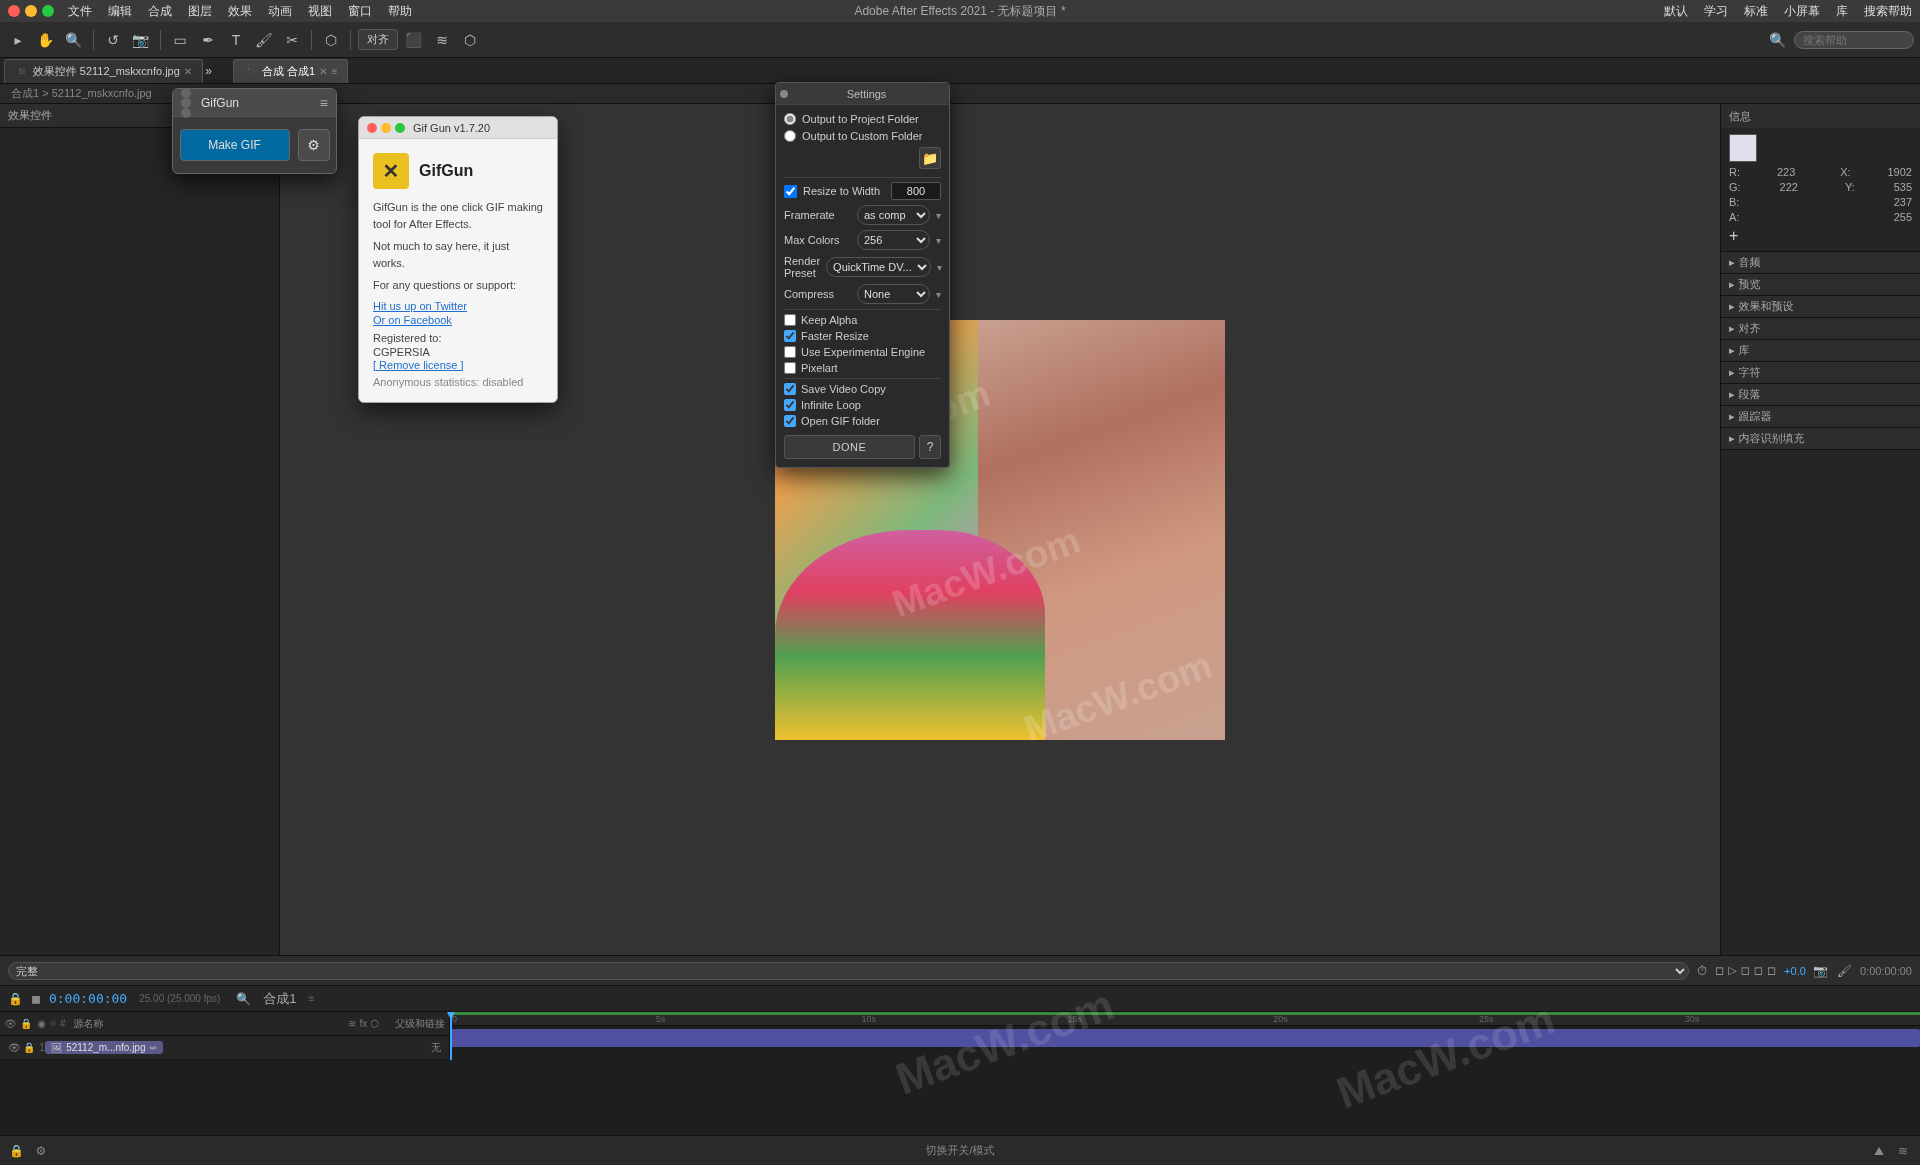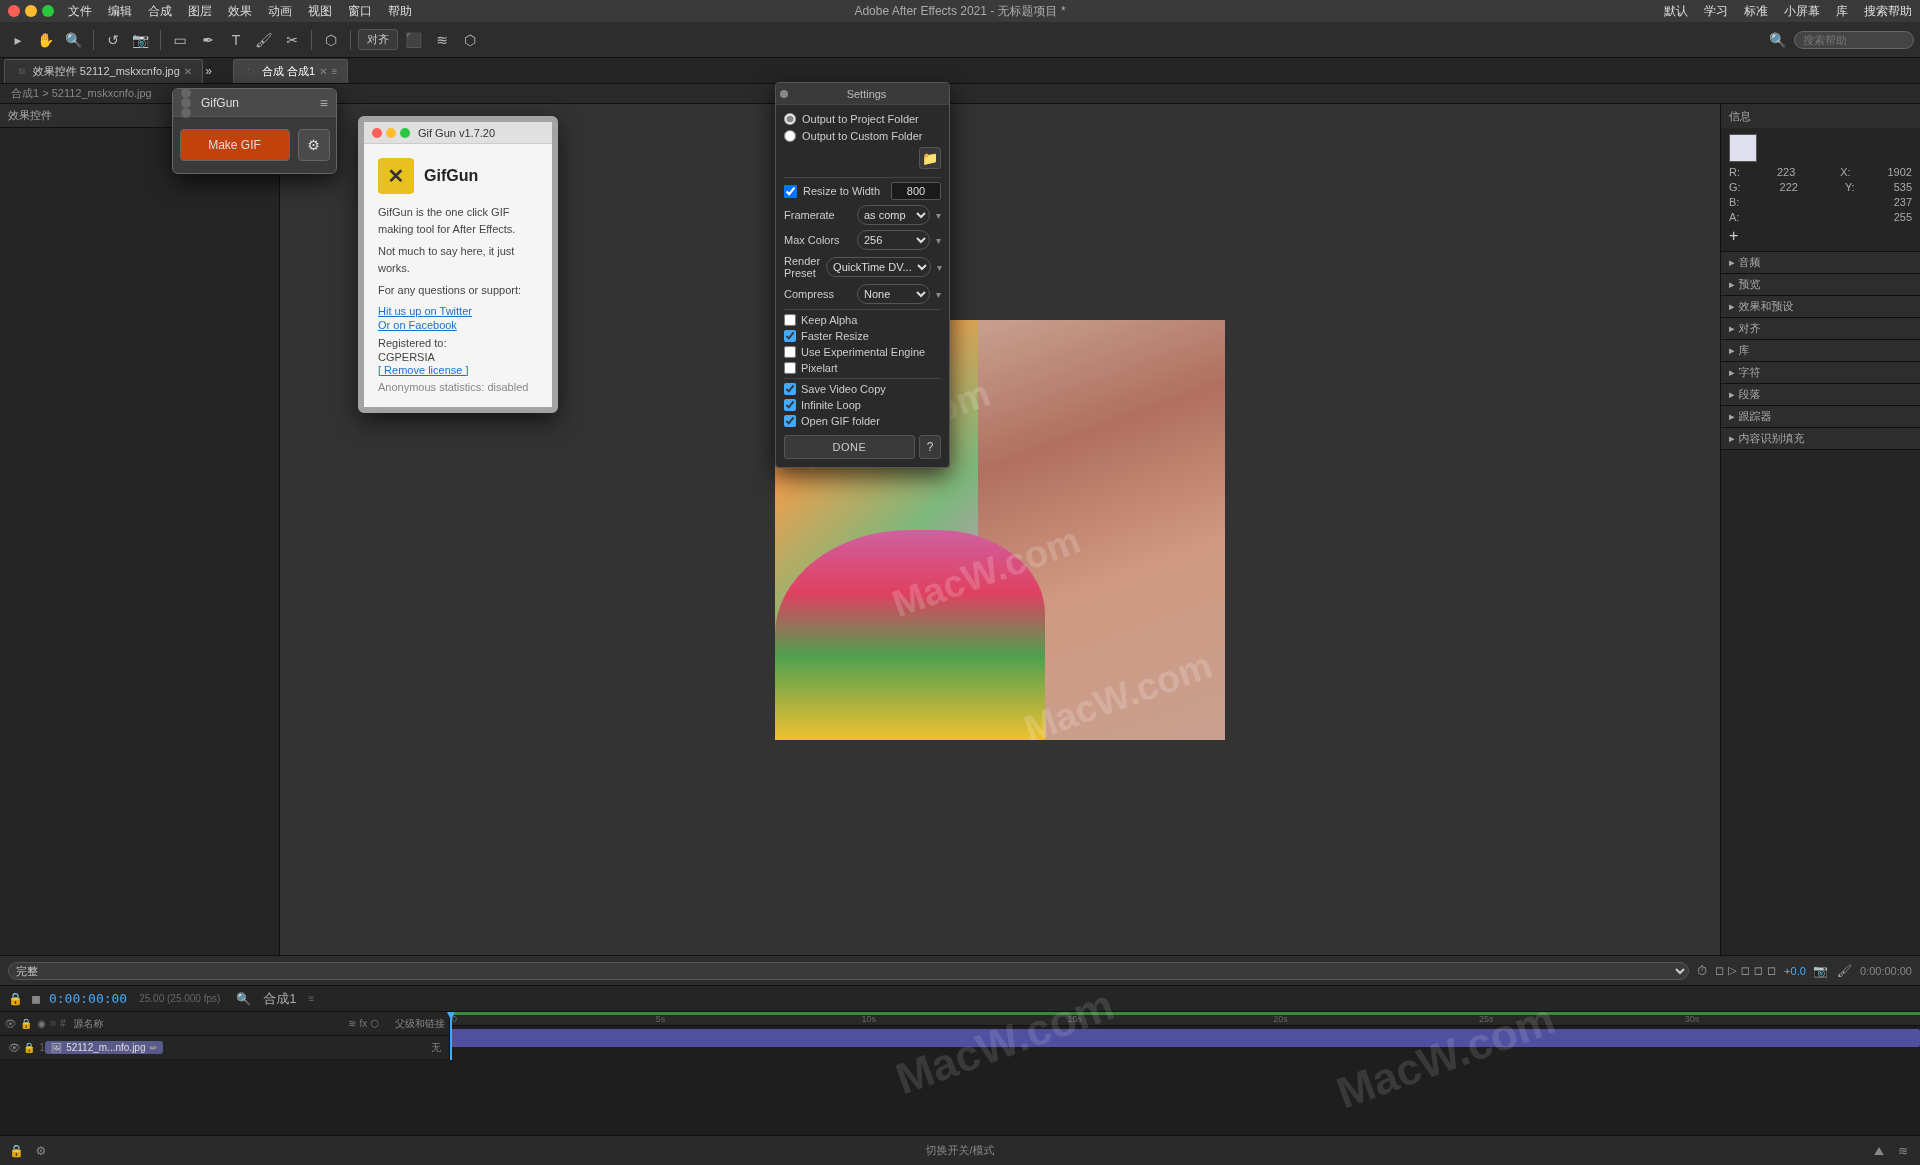--- a/index.html
+++ b/index.html
@@ -310,21 +310,21 @@
     .gifgun-menu-icon {
       margin-left: auto; color: #aaa; font-size: 14px;
     }
     .gifgun-body {
       padding: 12px;
       display: flex; flex-direction: column; gap: 8px;
       align-items: center;
     }
     .make-gif-btn {
       width: 110px; height: 32px;
-      background: #c2410c;
+      background: #0369a1;
       border: 1px solid #666;
       border-radius: 4px;
       color: #ddd; font-size: 12px; cursor: pointer;
       display: flex; align-items: center; justify-content: center;
     }
     .settings-gear-btn {
       width: 32px; height: 32px;
       background: #4a4a4a;
       border: 1px solid #666;
       border-radius: 4px;
@@ -334,21 +334,21 @@
     .gifgun-buttons-row {
       display: flex; gap: 8px;
     }
 
     
     .gifgun-about {
       position: absolute;
       top: 100px; left: 350px;
       width: 200px;
       background: #f0f0f0;
-      border: 6px solid #a3a3a3;
+      border: 1px solid #a3a3a3;
       border-radius: 6px;
       box-shadow: 0 8px 24px rgba(0,0,0,0.6);
       z-index: 60;
       overflow: hidden;
     }
     .about-titlebar {
       height: 22px;
       background: #e0e0e0;
       display: flex; align-items: center;
       padding: 0 8px;

